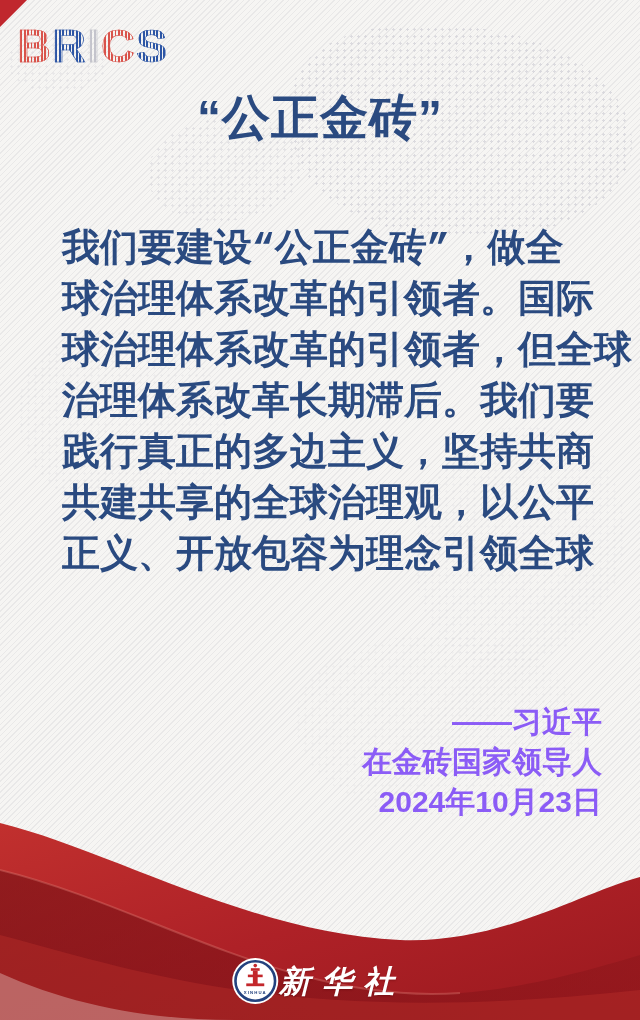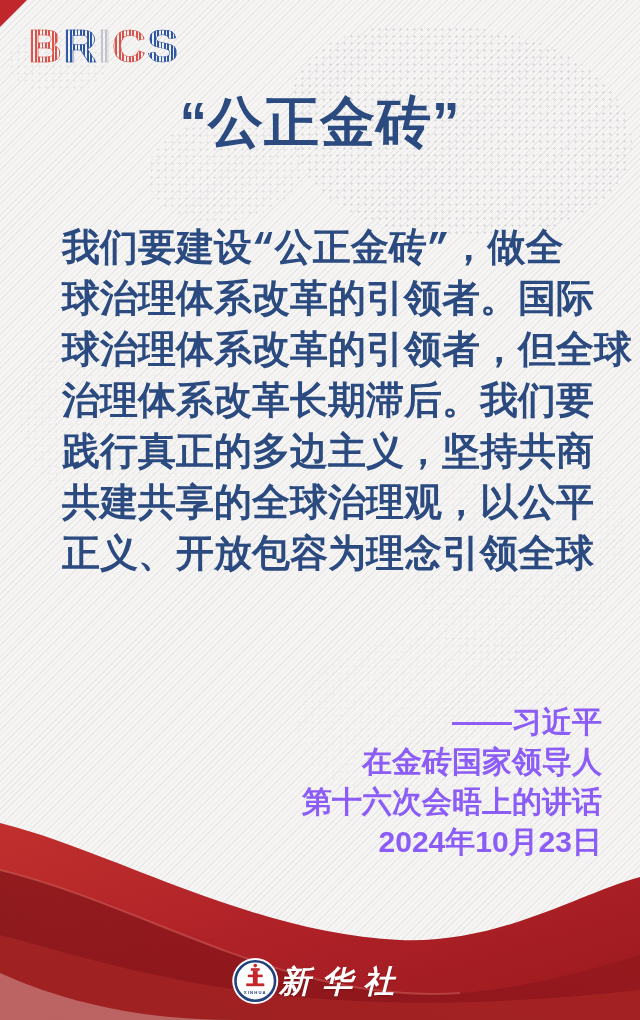--- a/index.html
+++ b/index.html
@@ -26,38 +26,38 @@
   .blob5 { left: 415px; top: 425px; width: 210px; height: 240px; opacity: .17; border-radius: 55% 45% 58% 42%; }
   .blob6 { left: 295px; top: 635px; width: 290px; height: 185px; opacity: .14; border-radius: 48% 52% 44% 56%; }
 
   .corner-accent {
     position: absolute; left: 0; top: 0; width: 27px; height: 27px;
     clip-path: polygon(0 0, 100% 0, 0 100%);
     z-index: 2;
   }
 
   .brics-logo {
-    position: absolute; left: 28px; top: 22px; z-index: 2;
+    position: absolute; left: 17px; top: 22px; z-index: 2;
     font-size: 47px; font-weight: 900; letter-spacing: 1px;
     line-height: 1;
   }
   .bl { color: var(--c); }
   @supports (-webkit-background-clip: text) {
     .bl {
       background: repeating-linear-gradient(90deg, var(--c) 0 1.7px, rgba(255,255,255,0) 1.7px 3.4px);
       -webkit-background-clip: text; background-clip: text;
       color: transparent;
       -webkit-text-stroke: 0.5px var(--c);
     }
   }
 
   .poster-title {
     position: absolute; left: 0; top: 86px; width: 640px;
     text-align: center; z-index: 2;
-    font-size: 55px; font-weight: 900; color: #2A4A80;
+    font-size: 48px; font-weight: 900; color: #2A4A80;
     letter-spacing: 1px;
   }
 
   .quote-text {
     position: absolute; left: 62px; top: 224px; width: 545px; z-index: 2;
     font-size: 38px; font-weight: 700; color: #2A4A80;
     line-height: 51px; letter-spacing: 0;
     white-space: nowrap;
     font-family: Liberation Mono, monospace;
   }
@@ -109,21 +109,20 @@
   <div>球治理体系改革的引领者，但全球</div>
   <div>治理体系改革长期滞后。我们要</div>
   <div>践行真正的多边主义，坚持共商</div>
   <div>共建共享的全球治理观，以公平</div>
   <div>正义、开放包容为理念引领全球</div>
 </div>
 
 <div class="attribution">
   <div>——习近平</div>
   <div>在金砖国家领导人</div>
-  <div>第十六次会晤上的讲话</div>
   <div>2024年10月23日</div>
 </div>
 
 <svg class="red-wave" viewBox="0 0 640 205" preserveAspectRatio="none" aria-hidden="true">
   <defs>
     <linearGradient id="gmain" x1="0" y1="0" x2="1" y2="1">
       <stop offset="0" stop-color="#C1302E"></stop>
       <stop offset="0.5" stop-color="#AE2127"></stop>
       <stop offset="1" stop-color="#9A191E"></stop>
     </linearGradient>

